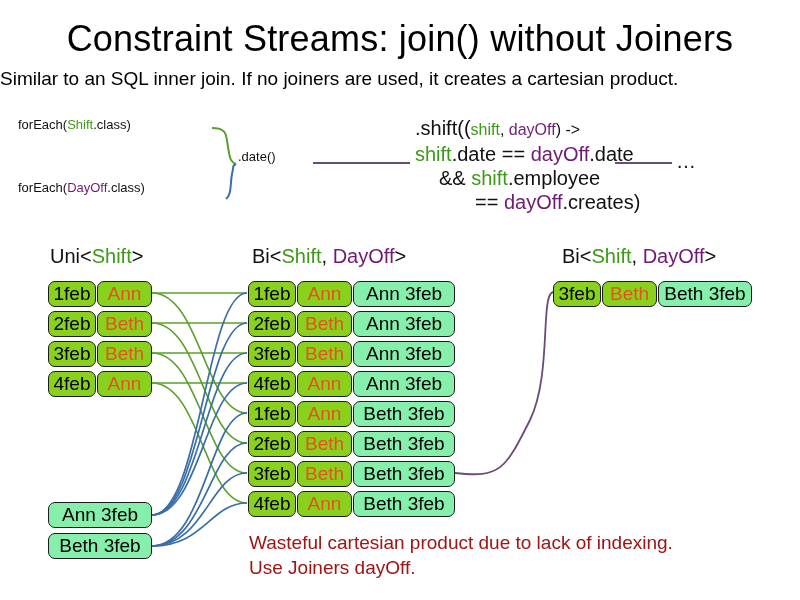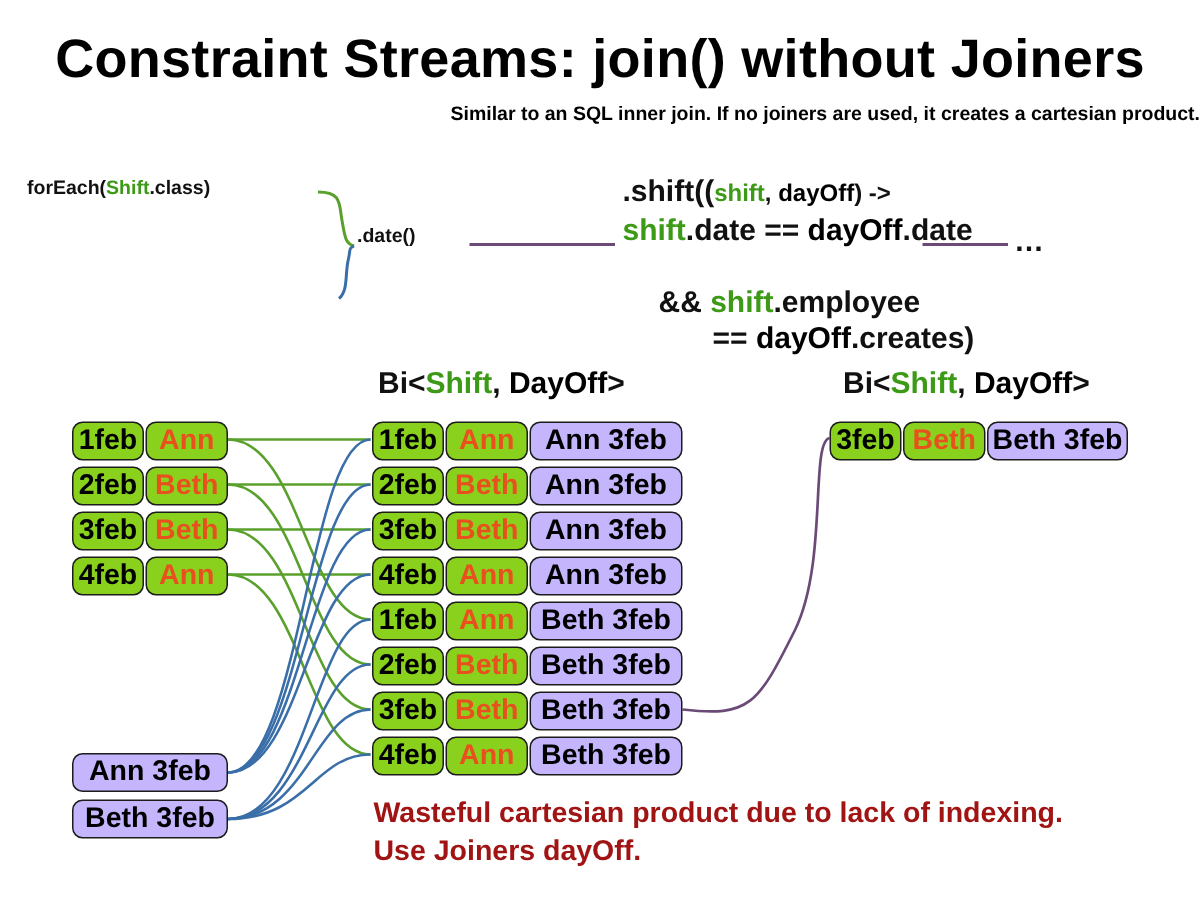--- a/index.html
+++ b/index.html
@@ -1,66 +1,66 @@
 <!DOCTYPE html>
 <html><head>
 <meta charset="utf-8">
 <style>
   html,body{margin:0;padding:0;}
   body{
     width:800px;height:600px;overflow:hidden;background:#ffffff;
     font-family:"Liberation Sans",sans-serif;
     position:relative;
   }
-  .stage{position:absolute;left:0;top:0;width:800px;height:429px;font-weight:bold;}
+  .stage{position:absolute;left:0;top:0;width:800px;height:429px;}
   svg.wires{position:absolute;left:0;top:0;width:800px;height:600px;pointer-events:none;}
 
   
   #title{
     position:absolute;left:0;top:18px;width:800px;text-align:center;
     font-size:36px;color:#000;white-space:nowrap;letter-spacing:.2px;
   }
   #subtitle{
-    position:absolute;left:0;top:68px;width:800px;text-align:right;
-    font-size:13px;color:#000;
+    position:absolute;left:0;top:68px;width:800px;text-align:left;
+    font-size:19px;color:#000;
   }
 
   
   .code{position:absolute;font-size:13px;color:#111;white-space:nowrap;}
   .g{color:#3c9a16;}   
-  .b{color:#000000;text-align:center;}   
+  .b{color:#701a75;text-align:center;}   
   .small{font-size:16px;}
 
   #forEachShift{left:18px;top:117px;}
   #forEachDayOff{left:18px;top:180px;}
   #joinCall{left:238px;top:149px;}
 
   #filterBlock{position:absolute;left:415px;top:116px;font-size:20px;color:#111;line-height:24px;white-space:nowrap;}
   #filterBlock .ln2{}
-  #filterBlock .ln3{margin-left:24px;margin-top:24px;}
+  #filterBlock .ln3{margin-left:24px;}
   #filterBlock .ln4{margin-left:60px;}
   #ellipsis{position:absolute;left:676px;top:150px;font-size:20px;color:#111;}
 
   
   .typelabel{position:absolute;font-size:20px;color:#111;white-space:nowrap;}
   #lblUniShift{left:50px;top:245px;}
   #lblBi1{left:252px;top:245px;}
   #lblBi2{left:562px;top:245px;}
   #lblUniDayOff{left:38px;top:466px;}
 
   
   .card{
     position:absolute;box-sizing:border-box;
     border:1.6px solid #1c1c1c;border-radius:7px;
     font-size:19px;color:#000;
     display:flex;align-items:center;justify-content:center;
     height:26px;
   }
   .card.green{background:#8ad11e;}
-  .card.blue{background:#c4b5fd;}
+  .card.blue{background:#86efac;}
   .card .name{color:#e8501e;}
 
   .rowwrap{position:absolute;height:26px;}
 
   #redNote{
     position:absolute;left:249px;top:530px;
     font-size:19px;color:#a01414;line-height:25px;white-space:nowrap;
   }
 </style>
 </head>
@@ -98,32 +98,34 @@
     </g>
 
     <path d="M455,473 C500,478 505,470 530,420 C552,375 540,295 553,292" stroke="#6b4a78" stroke-width="1.8" fill="none"></path>
   </svg>
 
   <div id="title">Constraint Streams: join() without Joiners</div>
   <div id="subtitle">Similar to an SQL inner join. If no joiners are used, it creates a cartesian product.</div>
 
   <div class="code" id="forEachShift"><span>forEach(</span><span class="g">Shift</span><span>.class)</span></div>
 
+  <div class="code" id="forEachDayOff"><span>forEach(</span><span class="b">DayOff</span><span>.class)</span></div>
 
   <div class="code" id="joinCall">.date()</div>
 
   <div id="filterBlock">
     <div class="ln1"><span>.shift((</span><span class="g small">shift</span><span class="small">, </span><span class="b small">dayOff</span><span class="small">) -&gt;</span></div>
     <div class="ln2"><span class="g">shift</span><span>.date == </span><span class="b">dayOff</span><span>.date</span></div>
     <div class="ln3"><span>&amp;&amp; </span><span class="g">shift</span><span>.employee</span></div>
     <div class="ln4"><span>== </span><span class="b">dayOff</span><span>.creates)</span></div>
   </div>
 
   <div id="ellipsis">…</div>
 
+  <div class="typelabel" id="lblUniShift"><span>Uni&lt;</span><span class="g">Shift</span><span>&gt;</span></div>
 
   <div class="typelabel" id="lblBi1"><span>Bi&lt;</span><span class="g">Shift</span><span>, </span><span class="b">DayOff</span><span>&gt;</span></div>
 
   <div class="typelabel" id="lblBi2"><span>Bi&lt;</span><span class="g">Shift</span><span>, </span><span class="b">DayOff</span><span>&gt;</span></div>
 
 
   <div id="shiftCol">
       <div class="rowwrap"></div>
       <div class="card green" style="left: 48px; top: 281px; width: 48px;">1feb</div>
       <div class="card green" style="left: 97px; top: 281px; width: 55px;">

